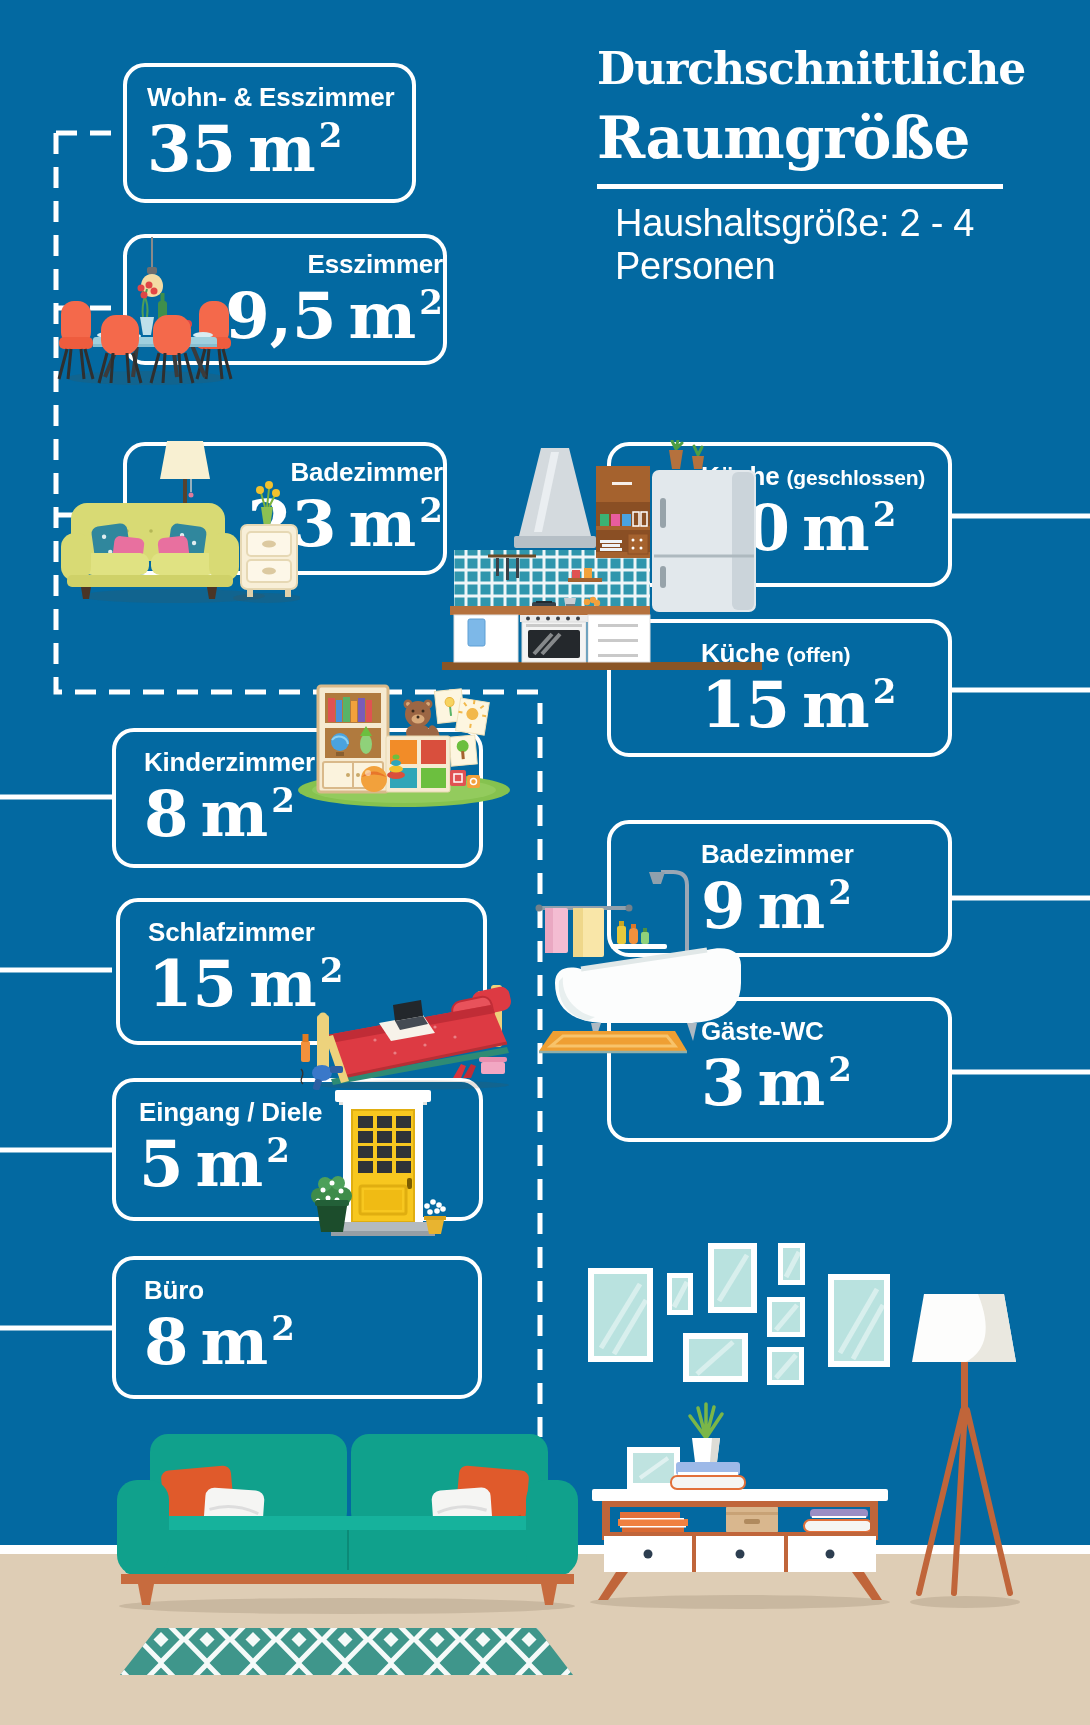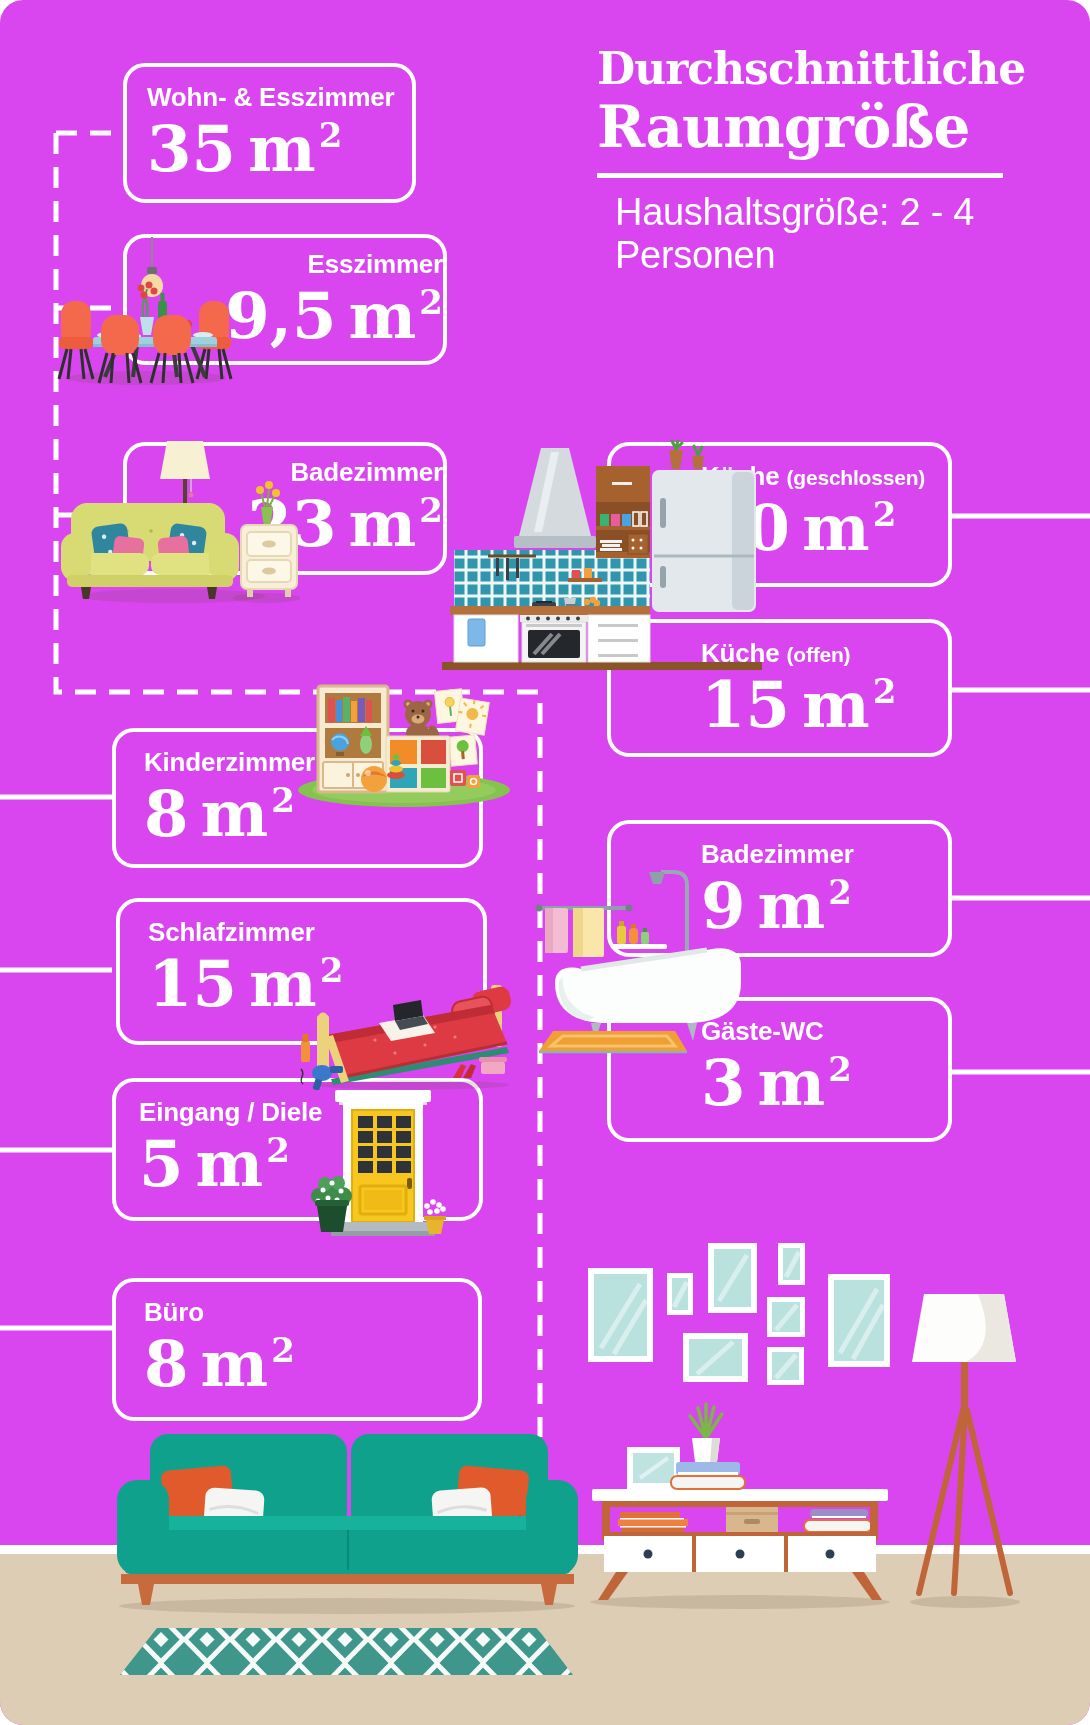--- a/index.html
+++ b/index.html
@@ -1,37 +1,37 @@
 <!DOCTYPE html>
 <html><head>
 <meta charset="utf-8">
 <style>
   html,body{margin:0;padding:0;background:#fff;}
-  .canvas{position:relative;width:1090px;height:1725px;background:#d946ef;overflow:hidden;
-          font-family:"Liberation Sans",sans-serif;color:#fff;border-radius:23px;}
+  .canvas{position:relative;width:1090px;height:1725px;background:#0369a1;overflow:hidden;
+          font-family:"Liberation Sans",sans-serif;color:#fff;}
   .abs{position:absolute;}
   svg{display:block;}
   
   .lines{position:absolute;left:0;top:0;}
   .dash{stroke:#fff;stroke-width:5;fill:none;stroke-dasharray:21 13;}
   .solid{stroke:#fff;stroke-width:5;fill:none;}
   
   .box{position:absolute;border:4px solid #fff;border-radius:22px;box-sizing:border-box;}
   .box .lbl{font-weight:700;font-size:26px;line-height:1.1;letter-spacing:-0.2px;}
   .box .note{font-size:21px;font-weight:700;}
   .box .val{font-family:"DejaVu Serif",serif;font-weight:700;font-size:64px;line-height:1;margin-top:5px;white-space:nowrap;}
   .box .val .u{margin-left:12px;}
   .box .sup{font-size:34px;position:relative;top:-24px;margin-left:3px;}
   .pad-l{padding:16px 0 0 28px;}
   .pad-r{padding:16px 0 0 90px;}
   .center{text-align:right;padding-top:12px;}
   
   .titleblock{position:absolute;left:597px;top:46px;width:406px;}
   .t1{font-family:"DejaVu Serif",serif;font-weight:700;font-size:44px;line-height:1.05;letter-spacing:-1px;}
-  .t2{font-family:"DejaVu Serif",serif;font-weight:700;font-size:58px;line-height:1.0;letter-spacing:-1px;margin-top:6px;}
+  .t2{font-family:"DejaVu Serif",serif;font-weight:700;font-size:58px;line-height:1.0;letter-spacing:-1px;margin-top:17px;}
   .trule{height:5px;background:#fff;margin:17px 0 13px;}
   .tsub{font-weight:400;font-size:38px;letter-spacing:-0.3px;margin-left:18px;}
   
   .pfb{fill:#fff;} .pfg{fill:#b9e2df;} .pfs{stroke:#fff;stroke-opacity:.45;stroke-width:5;fill:none;}
   .shadow{fill:rgba(96,74,52,0.16);}
 </style>
 </head>
 <body>
 
 <div class="canvas">
@@ -95,21 +95,21 @@
   <div class="box pad-r" style="left:607px;top:997px;width:345px;height:145px;">
     <div class="lbl">Gäste-WC</div>
     <div class="val"><span>3</span><span class="u">m</span><span class="sup">2</span></div>
   </div>
 
   <div class="box pad-l" style="left:112px;top:1078px;width:371px;height:143px;padding-left:23px;">
     <div class="lbl">Eingang / Diele</div>
     <div class="val"><span>5</span><span class="u">m</span><span class="sup">2</span></div>
   </div>
 
-  <div class="box pad-l" style="left:112px;top:1256px;width:370px;height:143px;margin-top:22px;">
+  <div class="box pad-l" style="left:112px;top:1256px;width:370px;height:143px;">
     <div class="lbl">Büro</div>
     <div class="val"><span>8</span><span class="u">m</span><span class="sup">2</span></div>
   </div>
 
   <svg class="abs" style="left:55px;top:225px;" width="180" height="165" viewBox="0 0 180 165">
     <line x1="97" y1="12" x2="97" y2="44" stroke="#8a8a8a" stroke-width="2"></line>
     <rect x="92" y="42" width="10" height="7" rx="2" fill="#6e6e6e"></rect>
     <path d="M97,49 C89,49 86,56 86,61 C86,68 91,72 97,72 C103,72 108,68 108,61 C108,56 105,49 97,49 Z" fill="#f4dba4"></path>
     <ellipse cx="92" cy="153" rx="80" ry="7" class="shadow"></ellipse>
     <g>

